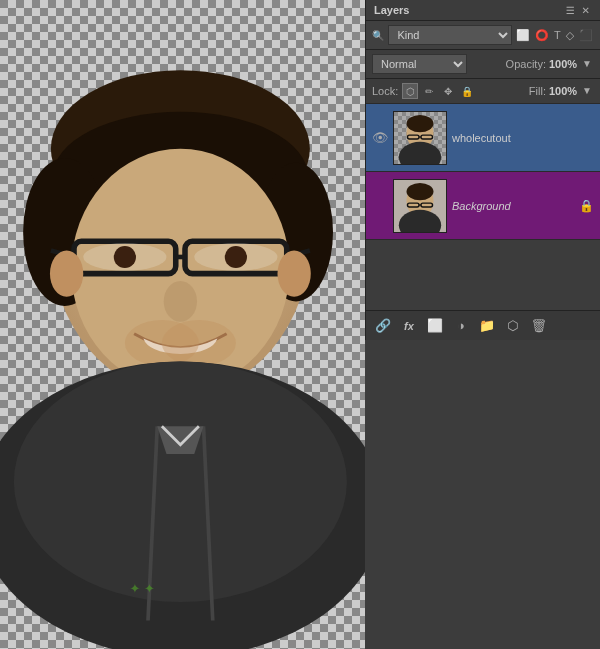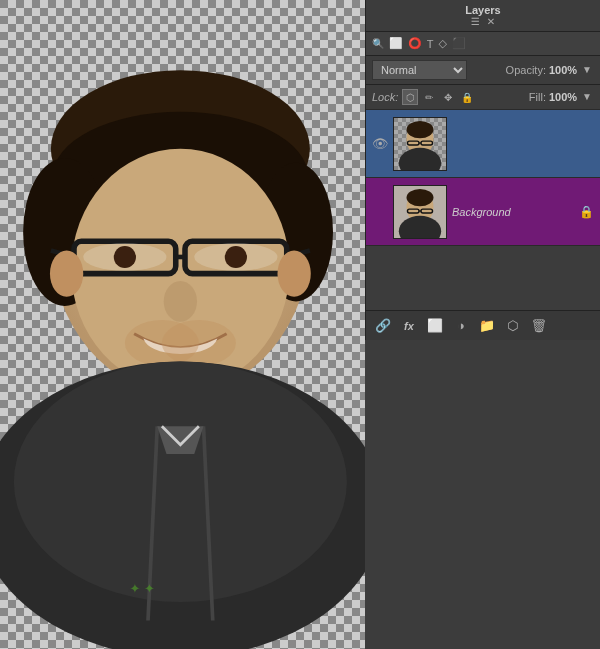--- a/index.html
+++ b/index.html
@@ -46,21 +46,20 @@
       border-left: 1px solid #222;
     }
 
     .layers-title-bar {
       background: #3c3c3c;
       padding: 4px 8px;
       display: flex;
       align-items: center;
       justify-content: space-between;
       border-bottom: 1px solid #222;
-      flex-direction: column;
     }
 
     .layers-title {
       color: #ccc;
       font-size: 11px;
       font-weight: bold;
     }
 
     .title-controls {
       display: flex;
@@ -160,21 +159,20 @@
       align-items: center;
       padding: 4px 6px;
       gap: 4px;
       background: #3c3c3c;
       border-bottom: 1px solid #2a2a2a;
     }
 
     .lock-label {
       color: #aaa;
       font-size: 11px;
-      font-style: italic;
     }
 
     .lock-icons {
       display: flex;
       gap: 3px;
     }
 
     .lock-icon-btn {
       color: #aaa;
       font-size: 10px;
@@ -420,20 +418,23 @@
   <div class="layers-title-bar">
     <span class="layers-title">Layers</span>
     <div class="title-controls">
       <button class="title-btn">☰</button>
       <button class="title-btn">✕</button>
     </div>
   </div>
 
   <div class="filter-row">
     <span class="filter-icon">🔍</span>
+    <select class="filter-select">
+      <option>Kind</option>
+    </select>
     <div class="filter-icons">
       <button class="filter-icon-btn">⬜</button>
       <button class="filter-icon-btn">⭕</button>
       <button class="filter-icon-btn">T</button>
       <button class="filter-icon-btn">◇</button>
       <button class="filter-icon-btn">⬛</button>
     </div>
   </div>
 
   <div class="blend-row">
@@ -473,20 +474,21 @@
             <ellipse cx="27" cy="22" rx="14" ry="17" fill="#c9a87a"></ellipse>
             <ellipse cx="27" cy="12" rx="14" ry="9" fill="#2a1a0a"></ellipse>
             <rect x="14" y="24" width="12" height="4" rx="2" fill="none" stroke="#111" stroke-width="1.5"></rect>
             <rect x="28" y="24" width="12" height="4" rx="2" fill="none" stroke="#111" stroke-width="1.5"></rect>
             <line x1="26" y1="26" x2="28" y2="26" stroke="#111" stroke-width="1.2"></line>
             <path d="M 20 33 Q 27 37 34 33 Q 32 37 27 37 Q 22 37 20 33 Z" fill="white"></path>
             <ellipse cx="27" cy="47" rx="22" ry="16" fill="#2a2a2a"></ellipse>
           </svg>
         </div>
       </div>
+      <span class="layer-name">wholecutout</span>
     </div>
 
     <div class="layer-item dimmed">
       <div class="visibility-placeholder"></div>
       <div class="layer-thumb">
         <div style="position:absolute;inset:0;background:#c0b0a0;"></div>
         <div class="layer-thumb-person">
           <svg viewBox="0 0 54 54" xmlns="http://www.w3.org/2000/svg">
             <rect width="54" height="54" fill="#b8b0a8"></rect>
             <ellipse cx="27" cy="22" rx="14" ry="17" fill="#c9a87a"></ellipse>

